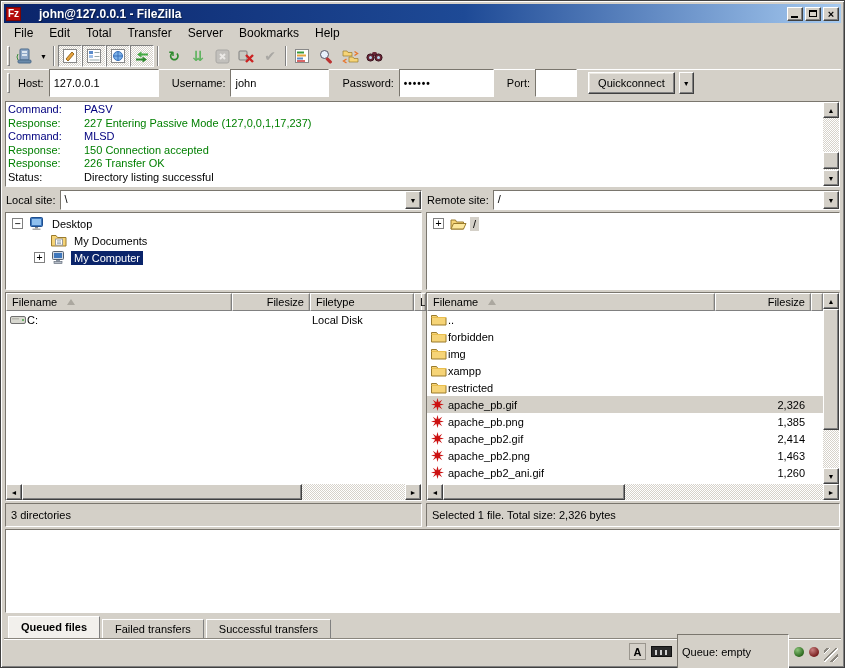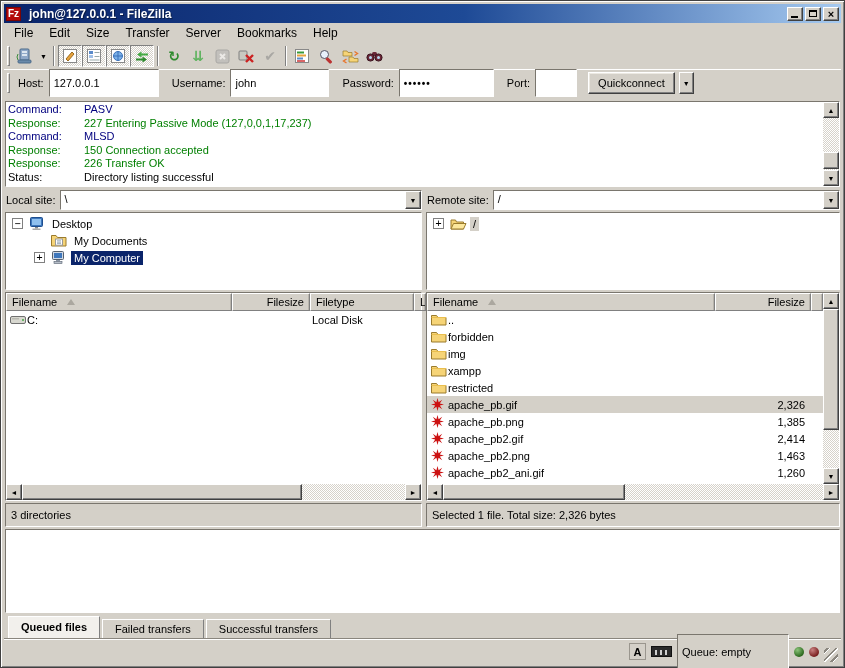--- a/index.html
+++ b/index.html
@@ -7,21 +7,21 @@
   *{box-sizing:border-box;}
 
   .window{width:845px;height:668px;background:#d4d0c8;display:flex;flex-direction:column;
     border:1px solid #404040;box-shadow:inset 1px 1px 0 #fff, inset -1px -1px 0 #808080;
     padding:3px;}
 
   
   .titlebar{height:19px;flex:0 0 19px;display:flex;align-items:center;padding:0 2px;
     background:linear-gradient(90deg,#0a246a 0%,#1e4a96 55%,#a6caf0 100%);}
   .fz-logo{width:15px;height:14px;background:#b40a0a;color:#fff;font-size:10px;font-weight:bold;
-    display:flex;align-items:center;justify-content:center;margin-right:8px;border:1px solid #7a0505;}
+    display:flex;align-items:center;justify-content:center;margin-right:18px;border:1px solid #7a0505;}
   .title-text{color:#fff;font-size:12px;font-weight:bold;flex:1;white-space:nowrap;
     text-shadow:1px 1px 0 rgba(0,0,0,.4);}
   .cap-btn{width:16px;height:14px;margin-left:2px;background:#d4d0c8;border:1px solid;
     border-color:#fff #404040 #404040 #fff;box-shadow:inset -1px -1px 0 #808080;
     display:flex;align-items:center;justify-content:center;font-size:9px;color:#000;position:relative;}
   .glyph-min{position:absolute;bottom:2px;left:3px;width:7px;height:2px;background:#000;}
   .glyph-max{width:8px;height:7px;border:1px solid #000;border-top:2px solid #000;}
   .glyph-close{font-size:11px;font-weight:bold;line-height:10px;}
 
   
@@ -176,21 +176,21 @@
         <span class="glyph-max"></span>
       </div>
     <div class="cap-btn">
         <span class="glyph-close">×</span>
       </div>
   </div>
 
   <div class="menubar">
     <span class="menu-item">File</span>
     <span class="menu-item">Edit</span>
-    <span class="menu-item">Size</span>
+    <span class="menu-item">Total</span>
     <span class="menu-item">Transfer</span>
     <span class="menu-item">Server</span>
     <span class="menu-item">Bookmarks</span>
     <span class="menu-item">Help</span>
   </div>
 
   <div class="toolbar">
     <span class="tgrip"></span>
     <span class="tool">
       <svg width="18" height="16">

